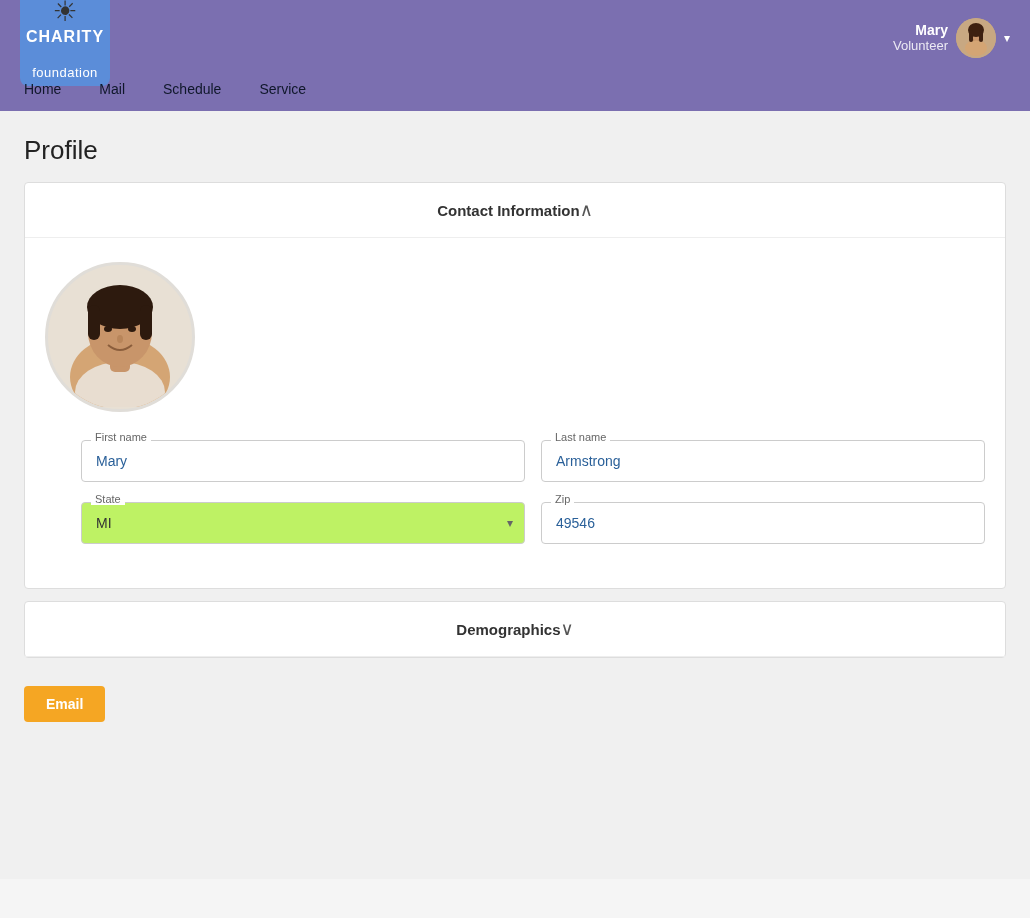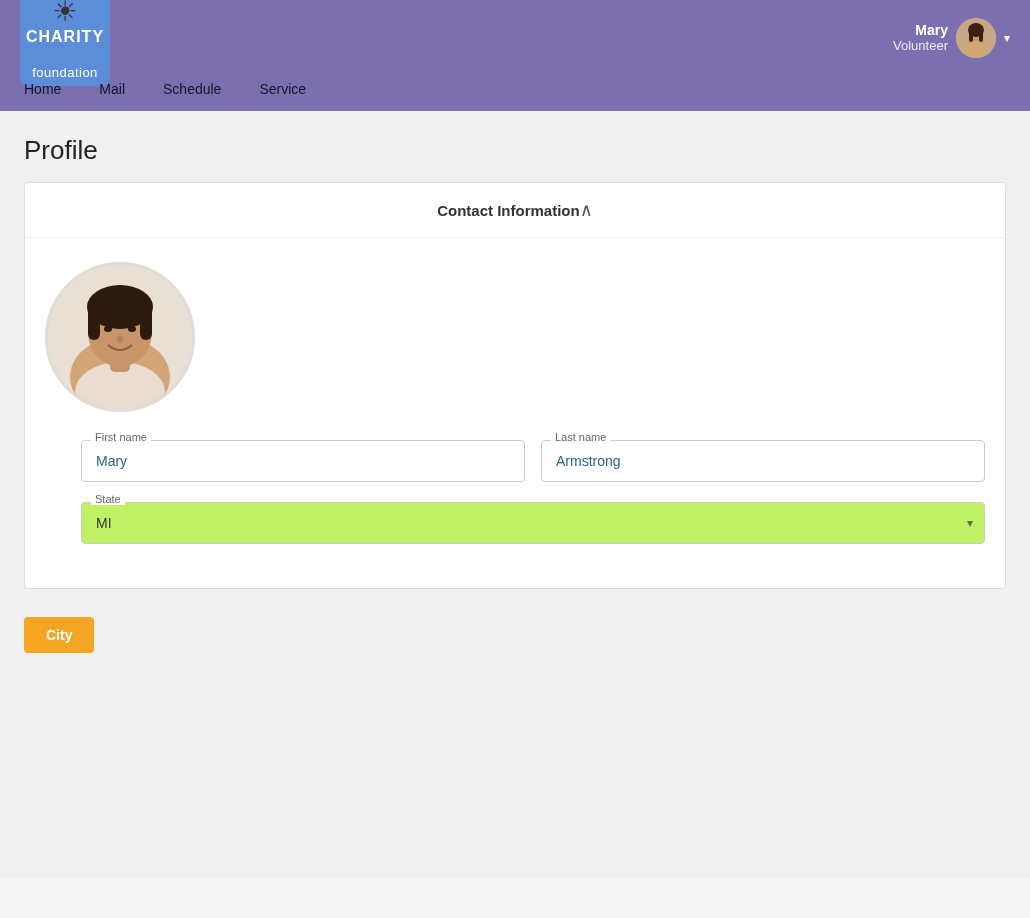--- a/index.html
+++ b/index.html
@@ -326,22 +326,33 @@
               <option value="AL">AL</option>
               <option value="AK">AK</option>
               <option value="CA">CA</option>
               <option value="FL">FL</option>
               <option value="NY">NY</option>
               <option value="TX">TX</option>
             </select>
             <span class="select-arrow">▾</span>
           </div>
         </div>
+        <div class="form-group" style="flex: 1;">
+          <span class="form-label">Zip</span>
+          <input class="form-input" type="text" value="49546" style="">
+        </div>
       </div>
 
     </div>
   </div>
 
+  <div class="card card-collapsed">
+    <div class="card-header">
+      <span class="card-header-title">Demographics</span>
+      <span class="collapse-icon">∨</span>
+    </div>
+
+  </div>
 
   <div class="save-area" style="background:transparent; padding: 16px 0 0 0;">
-    <button class="save-button">City</button>
+    <button class="save-button">Email</button>
   </div>
 </div>
 
 </body></html>

